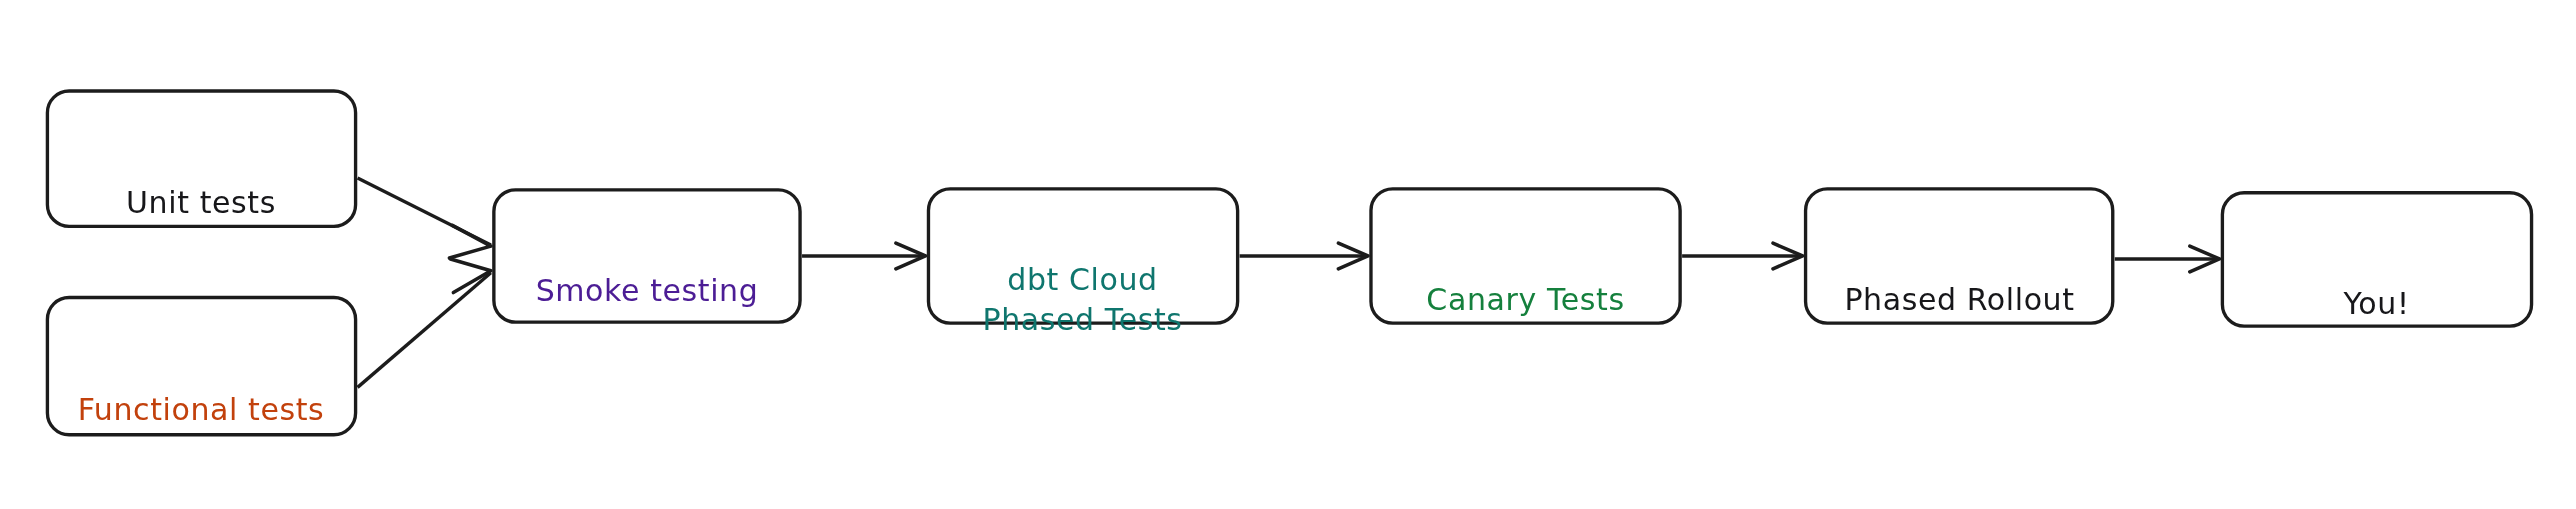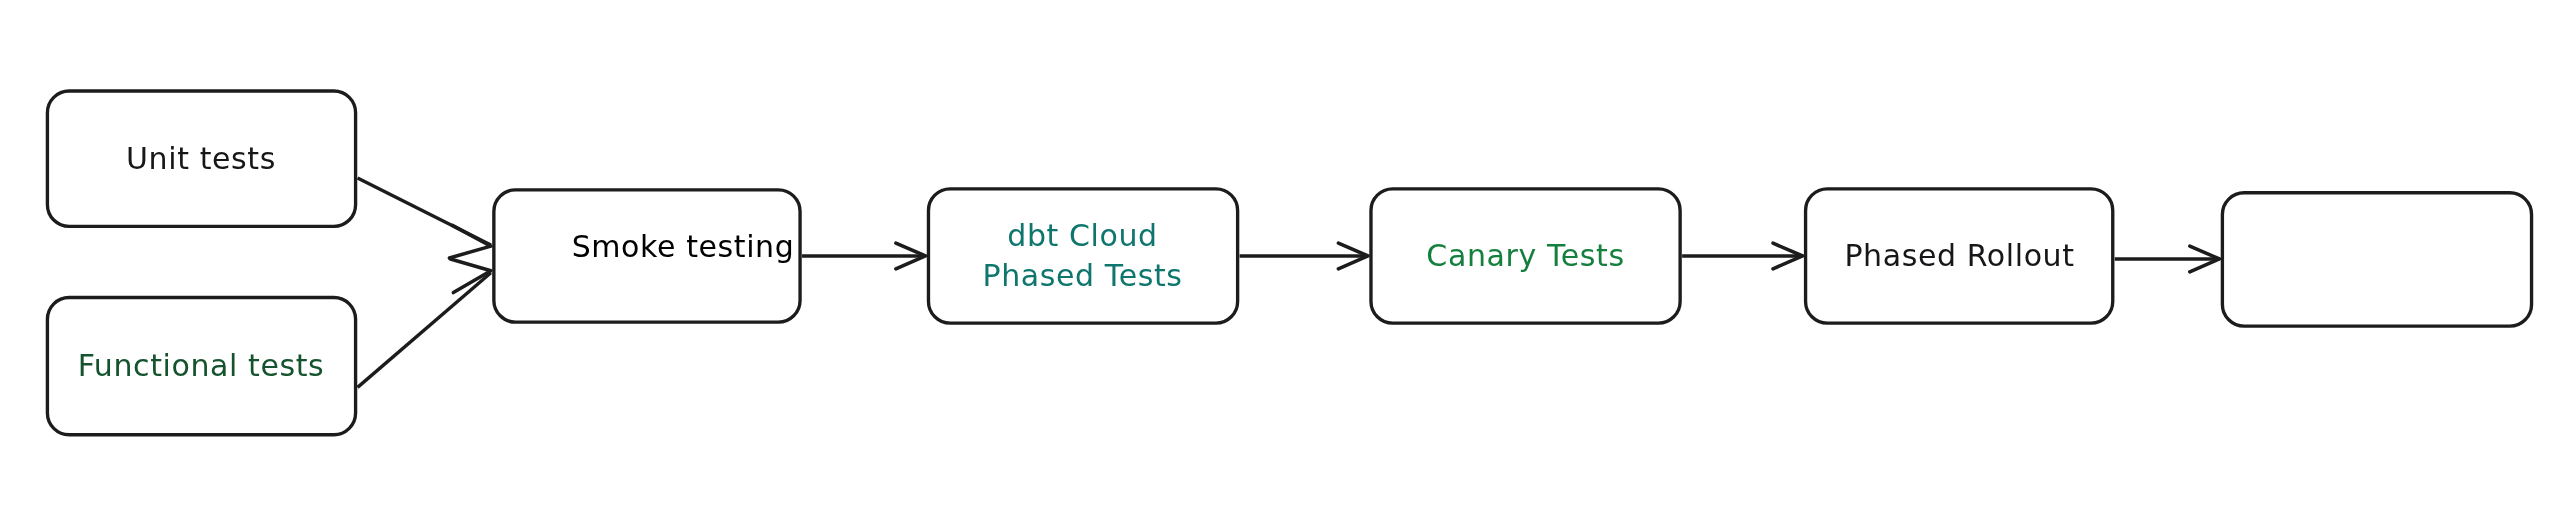--- a/index.html
+++ b/index.html
@@ -54,20 +54,21 @@
     align-items: center;
     justify-content: center;
     text-align: center;
     color: #17171a;
     font-family: "DejaVu Sans", sans-serif;
     font-size: 30px;
     font-weight: 400;
     letter-spacing: 0.6px;
     line-height: 1.32;
     pointer-events: none;
+    margin-top: 44px;
     -webkit-font-smoothing: antialiased;
   }
   .node-label .line {
     display: block;
     white-space: nowrap;
   }
   .node-hit {
     position: absolute;
     background: transparent;
     border-radius: 22px;
@@ -114,35 +115,38 @@
       <rect class="node-rect" rx="22" ry="22" x="940" y="191" width="313" height="136" fill="#ffffff" stroke="#1c1c1c"></rect>
       <rect class="node-rect" rx="22" ry="22" x="1388" y="191" width="313" height="136" fill="#ffffff" stroke="#1c1c1c"></rect>
       <rect class="node-rect" rx="22" ry="22" x="1828" y="191" width="311" height="136" fill="#ffffff" stroke="#1c1c1c"></rect>
       <rect class="node-rect" rx="22" ry="22" x="2250" y="195" width="313" height="135" fill="#ffffff" stroke="#1c1c1c"></rect>
     </g>
   </svg>
 
   <div class="node-label" id="lbl-0" style="left: 47px; top: 91px; width: 308px; height: 135px; color: rgb(23, 23, 26);">
     <span class="line">Unit tests</span>
   </div>
-  <div class="node-label" id="lbl-1" style="left: 47px; top: 297px; width: 308px; height: 137px; color: #14532d;">
+  <div class="node-label" id="lbl-1" style="left: 47px; top: 297px; width: 308px; height: 137px; color: #c2410c;">
     <span class="line">Functional tests</span>
   </div>
-  <div class="node-label" id="lbl-2" style="left: 494px; top: 190px; width: 306px; height: 114px; color: #000000; padding-left: 36px;">
+  <div class="node-label" id="lbl-2" style="left: 494px; top: 190px; width: 306px; height: 114px; color: #4c1d95;">
     <span class="line">Smoke testing</span>
   </div>
   <div class="node-label" id="lbl-3" style="left: 928px; top: 189px; width: 309px; height: 134px; color: #0f766e;">
     <span class="line">dbt Cloud</span>
     <span class="line">Phased Tests</span>
   </div>
   <div class="node-label" id="lbl-4" style="left: 1371px; top: 189px; width: 309px; height: 134px; color: #15803d;">
     <span class="line">Canary Tests</span>
   </div>
   <div class="node-label" id="lbl-5" style="left: 1806px; top: 189px; width: 307px; height: 134px; color: rgb(23, 23, 26);">
     <span class="line">Phased Rollout</span>
+  </div>
+  <div class="node-label" id="lbl-6" style="left: 2222px; top: 193px; width: 309px; height: 133px; color: rgb(23, 23, 26);">
+    <span class="line">You!</span>
   </div>
 
   <div class="node-hit" id="hit-0" style="left: 47px; top: 91px; width: 308px; height: 135px;"></div>
   <div class="node-hit" id="hit-1" style="left: 47px; top: 297px; width: 308px; height: 137px;"></div>
   <div class="node-hit" id="hit-2" style="left: 494px; top: 190px; width: 306px; height: 132px;"></div>
   <div class="node-hit" id="hit-3" style="left: 928px; top: 189px; width: 309px; height: 134px;"></div>
   <div class="node-hit" id="hit-4" style="left: 1371px; top: 189px; width: 309px; height: 134px;"></div>
   <div class="node-hit" id="hit-5" style="left: 1806px; top: 189px; width: 307px; height: 134px;"></div>
   <div class="node-hit" id="hit-6" style="left: 2222px; top: 193px; width: 309px; height: 133px;"></div>
 

